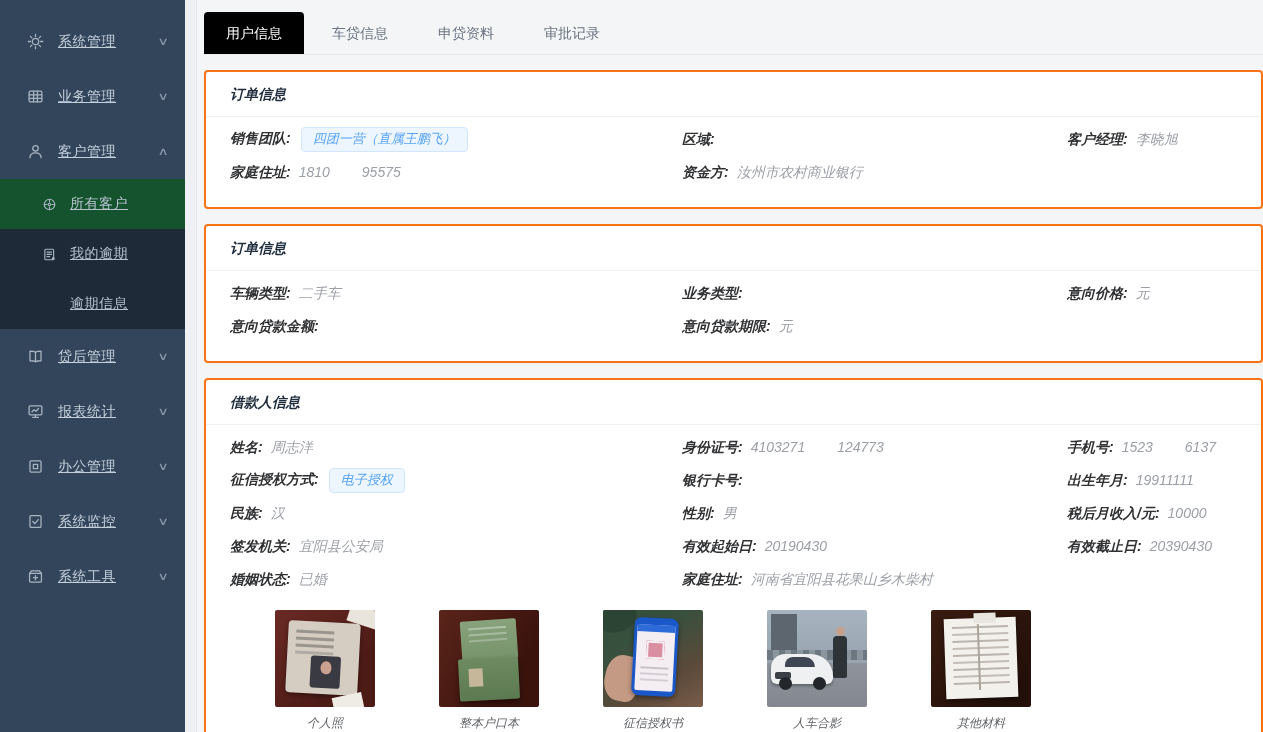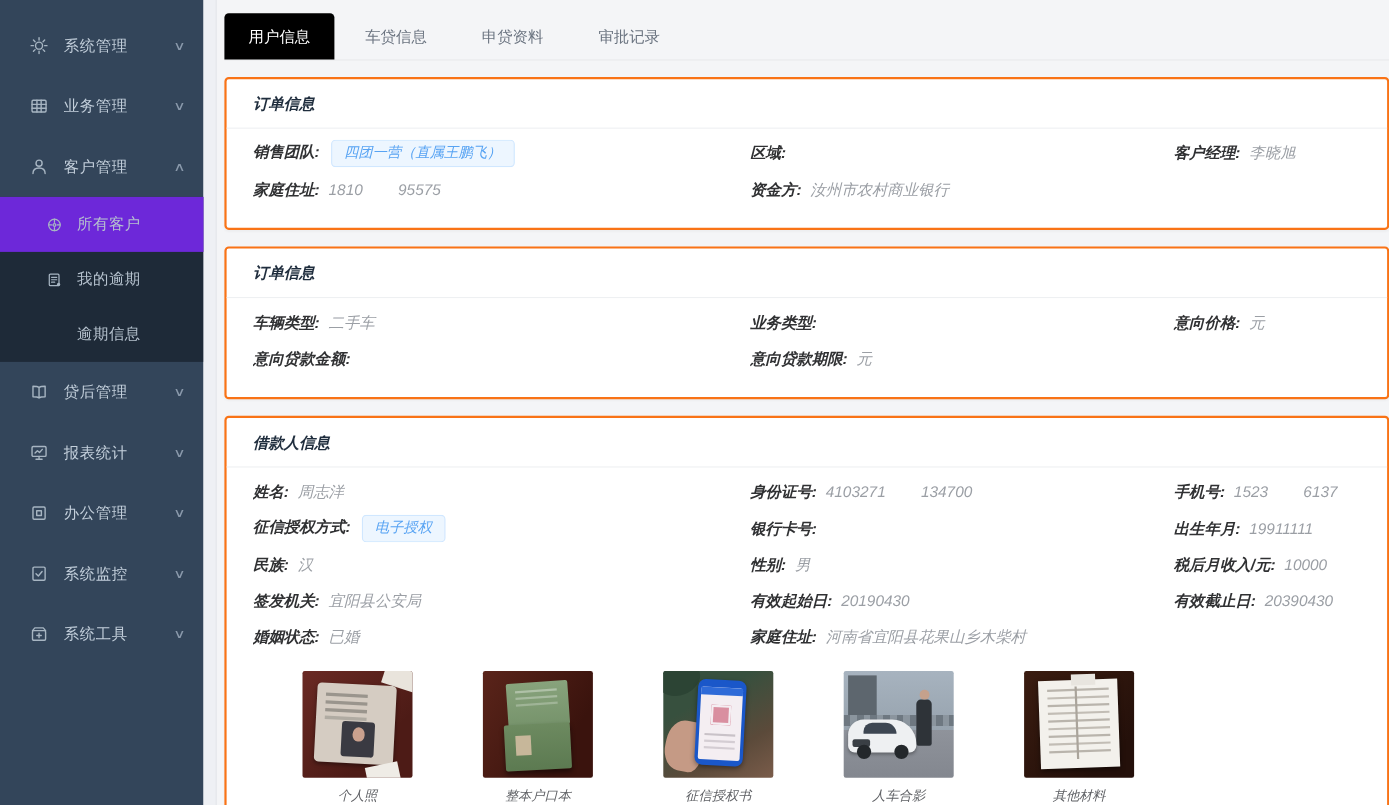--- a/index.html
+++ b/index.html
@@ -6,27 +6,27 @@
   body{
     width:1263px;height:732px;overflow:hidden;
     font-family:"Liberation Sans","DejaVu Sans",sans-serif;
     background:#f4f5f7;display:flex;font-size:14px;
   }
   
   .sidebar{width:185px;min-width:185px;background:#33455a;color:#bfcbd9;padding-top:14px;height:100%;}
   .menu-item{height:55px;display:flex;align-items:center;padding:0 18px 0 26px;cursor:pointer;position:relative;}
   .menu-item .mi-icon{width:18px;height:18px;margin-right:14px;display:flex;align-items:center;justify-content:center;flex:none;}
   .menu-item .mi-icon svg{stroke:#a7b5c2;fill:none;stroke-width:1.2;stroke-linecap:round;stroke-linejoin:round;}
-  .menu-item .mi-label{flex:1;font-size:14px;color:#c3cfdb;letter-spacing:.5px;white-space:nowrap;}
+  .menu-item .mi-label{flex:1;font-size:14px;color:#c3cfdb;letter-spacing:.5px;white-space:nowrap;text-decoration:underline;}
   .chev{color:#8a99ab;font-size:11px;transform:scaleX(1.4);}
   .chev.down::before{content:"\2228";}
   .chev.up::before{content:"\2227";}
   .submenu{background:#1e2a38;}
   .submenu .menu-item{height:50px;padding-left:40px;}
-  .submenu .menu-item.first{background:#6d28d9;}
+  .submenu .menu-item.first{background:#14532d;}
   .submenu .mi-label{color:#b6c2ce;}
   .submenu .mi-icon{margin-right:12px;}
   
   .gutter{width:11px;min-width:11px;background:#eef0f4;border-right:1px solid #e3e6ea;height:100%;}
   
   .main{flex:1;padding:12px 0 0 7px;overflow:hidden;}
   .tabbar{display:flex;align-items:flex-end;height:42px;border-bottom:1px solid #e8e9ec;}
   .tab{height:42px;line-height:42px;padding:0 22px;font-size:14px;color:#6b7480;cursor:pointer;border-radius:4px 4px 0 0;margin-right:6px;white-space:nowrap;}
   .tab.active{background:#000000;color:#ffffff;}
   
@@ -280,21 +280,21 @@
     <div class="card-head">
       <span class="card-title">借款人信息</span>
     </div>
     <div class="card-body">
 
       <div class="frow">
         <div class="cell">
           <span class="flabel">姓名:</span><span class="fvalue">周志洋</span>
         </div>
         <div class="cell">
-          <span class="flabel">身份证号:</span><span class="fvalue">4103271</span><span class="redact"></span><span class="fvalue" style="margin-left:0">134700</span>
+          <span class="flabel">身份证号:</span><span class="fvalue">4103271</span><span class="redact"></span><span class="fvalue" style="margin-left:0">124773</span>
         </div>
         <div class="cell">
           <span class="flabel">手机号:</span><span class="fvalue">1523</span><span class="redact"></span><span class="fvalue" style="margin-left:0">6137</span>
         </div>
       </div>
 
       <div class="frow">
         <div class="cell">
           <span class="flabel">征信授权方式:</span><span class="badge">电子授权</span>
         </div>

